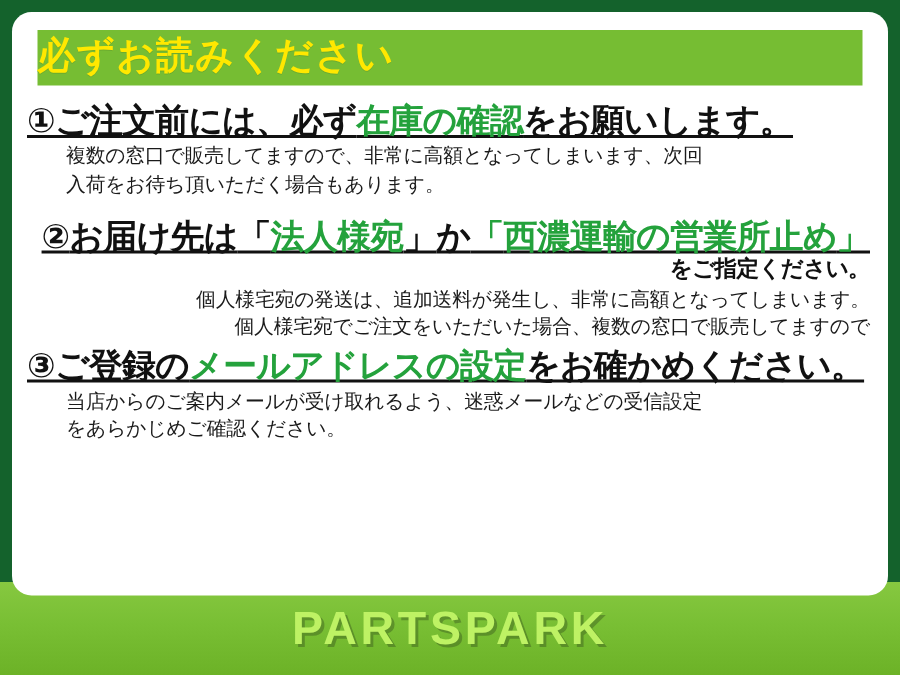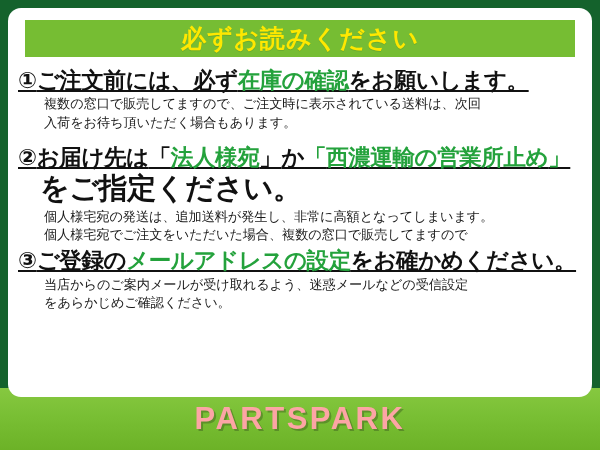--- a/index.html
+++ b/index.html
@@ -38,21 +38,21 @@
   .brand {
     position: absolute;
     left: 0;
     right: 0;
     bottom: 0;
     height: 62px;
     display: flex;
     align-items: center;
     justify-content: center;
     z-index: 2;
-    color: #fca5a5;
+    color: #bef264;
     font-size: 31px;
     font-weight: bold;
     letter-spacing: 2.5px;
     text-shadow: 2px 2px 0 rgba(60,90,30,0.45);
     font-family: "Liberation Sans", "DejaVu Sans", sans-serif;
   }
 
   .panel {
     position: absolute;
     left: 8px;
@@ -64,21 +64,21 @@
     z-index: 1;
     overflow: hidden;
   }
 
   .header-bar {
     margin: 12px 17px 0 17px;
     height: 37px;
     background: #76bd33;
     display: flex;
     align-items: center;
-    justify-content: center;
+    font-family: Liberation Mono, monospace;
   }
   .header-title {
     color: #ffe800;
     font-size: 25px;
     font-weight: bold;
     letter-spacing: 1px;
     line-height: 1;
     text-shadow: 0 1px 0 rgba(90,140,40,0.35);
   }
 
@@ -94,63 +94,63 @@
     color: #111111;
     line-height: 1.22;
     letter-spacing: -0.4px;
     white-space: nowrap;
     text-decoration: underline;
   }
   .item-head .marker { font-size: 22.5px; }
   .hl { color: #24a23c; }
 
   .item-head-line2 {
-    font-size: 29px;
+    font-size: 15px;
     font-weight: bold;
     color: #111111;
     line-height: 1.22;
     letter-spacing: -0.4px;
     padding-left: 22px;
     white-space: nowrap;
   }
 
   .item-body {
     font-size: 13.2px;
     color: #1a1a1a;
     line-height: 1.42;
     padding-left: 26px;
     letter-spacing: -0.1px;
     margin-top: 1px;
     white-space: nowrap;
   }
   .item-body div { white-space: nowrap; }
 
   #item-1 { margin-top: 2px; }
-  #item-2 { margin-top: 11px; }
+  #item-2 { margin-top: 11px; text-align: right; }
   #item-3 { }
 </style>
 </head>
 <body>
 
 <div class="notice-card">
 
   <div class="footer-band"></div>
 
   <div class="panel">
 
     <div class="header-bar">
       <span class="header-title">必ずお読みください</span>
     </div>
 
     <div class="items">
 
       <div class="item" id="item-1">
         <div class="item-head"><span class="marker">①</span><span>ご注文前には、必ず</span><span class="hl">在庫の確認</span><span>をお願いします。</span></div>
         <div class="item-body">
-          <div>複数の窓口で販売してますので、ご注文時に表示されている送料は、次回</div>
+          <div>複数の窓口で販売してますので、非常に高額となってしまいます、次回</div>
           <div>入荷をお待ち頂いただく場合もあります。</div>
         </div>
       </div>
 
       <div class="item" id="item-2">
         <div class="item-head"><span class="marker">②</span><span>お届け先は</span><span>「</span><span class="hl">法人様宛</span><span>」</span><span>か</span><span class="hl">「</span><span class="hl">西濃運輸の営業所止め</span><span class="hl">」</span></div>
         <div class="item-head-line2">をご指定ください。</div>
         <div class="item-body">
           <div>個人様宅宛の発送は、追加送料が発生し、非常に高額となってしまいます。</div>
           <div>個人様宅宛でご注文をいただいた場合、複数の窓口で販売してますので</div>

